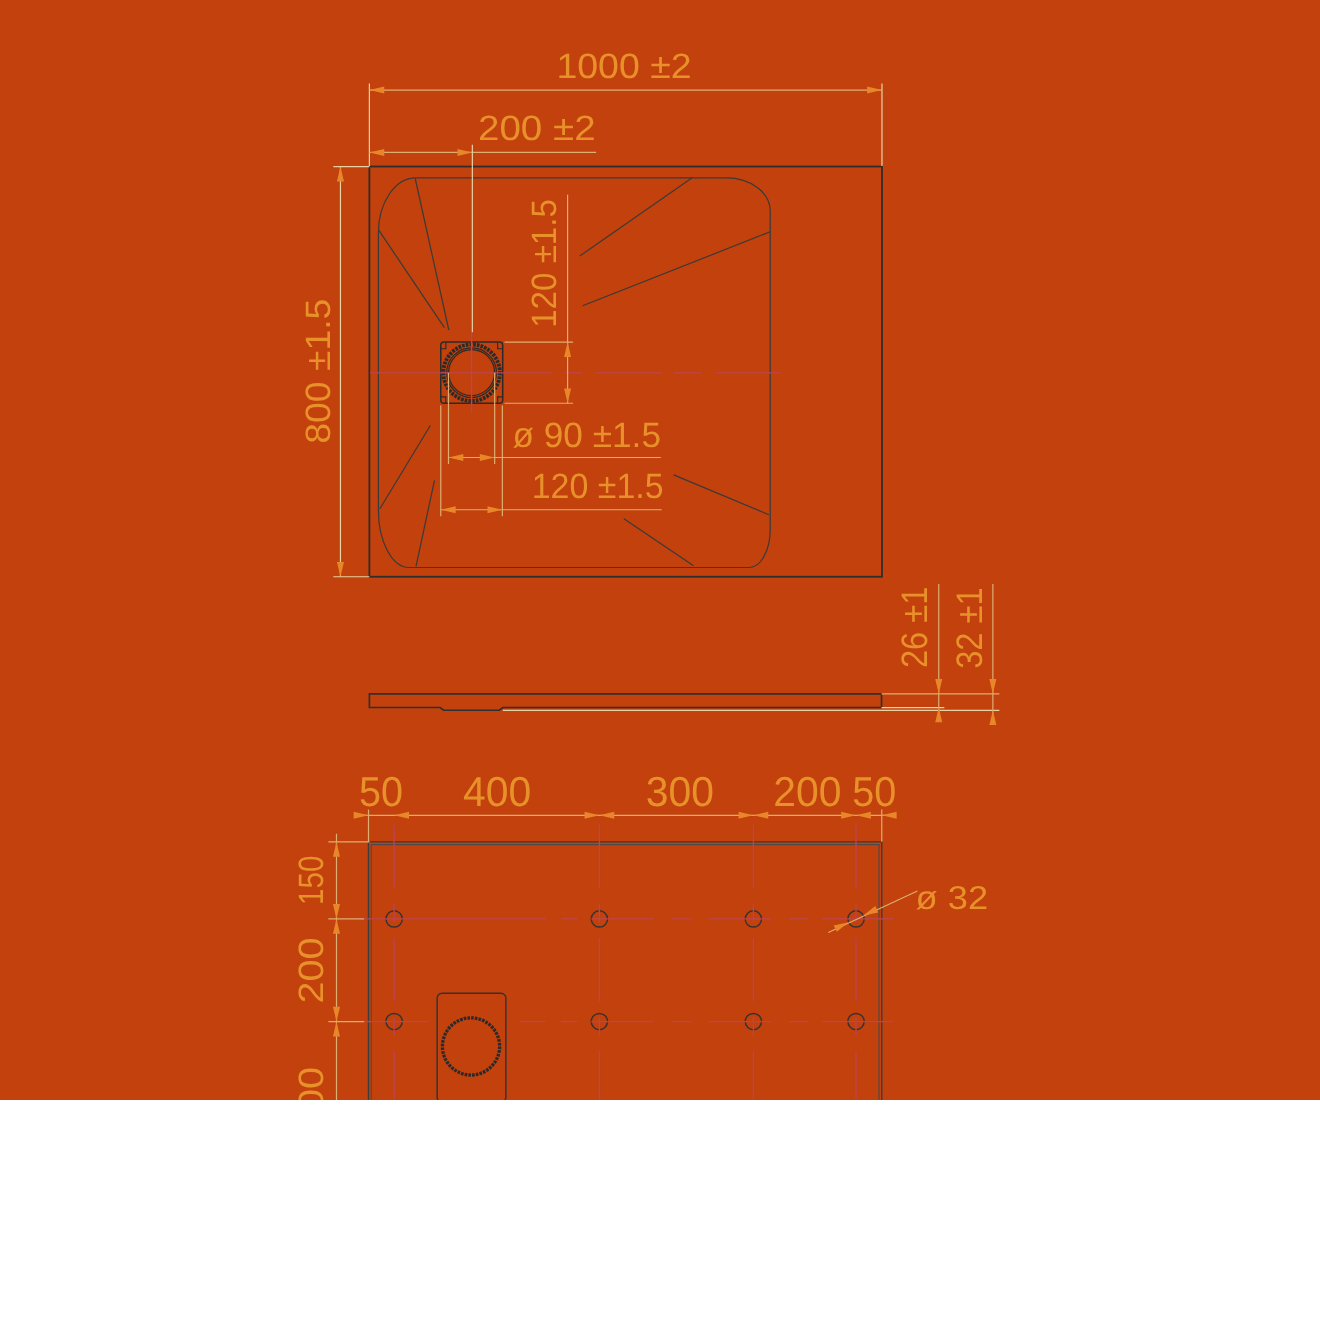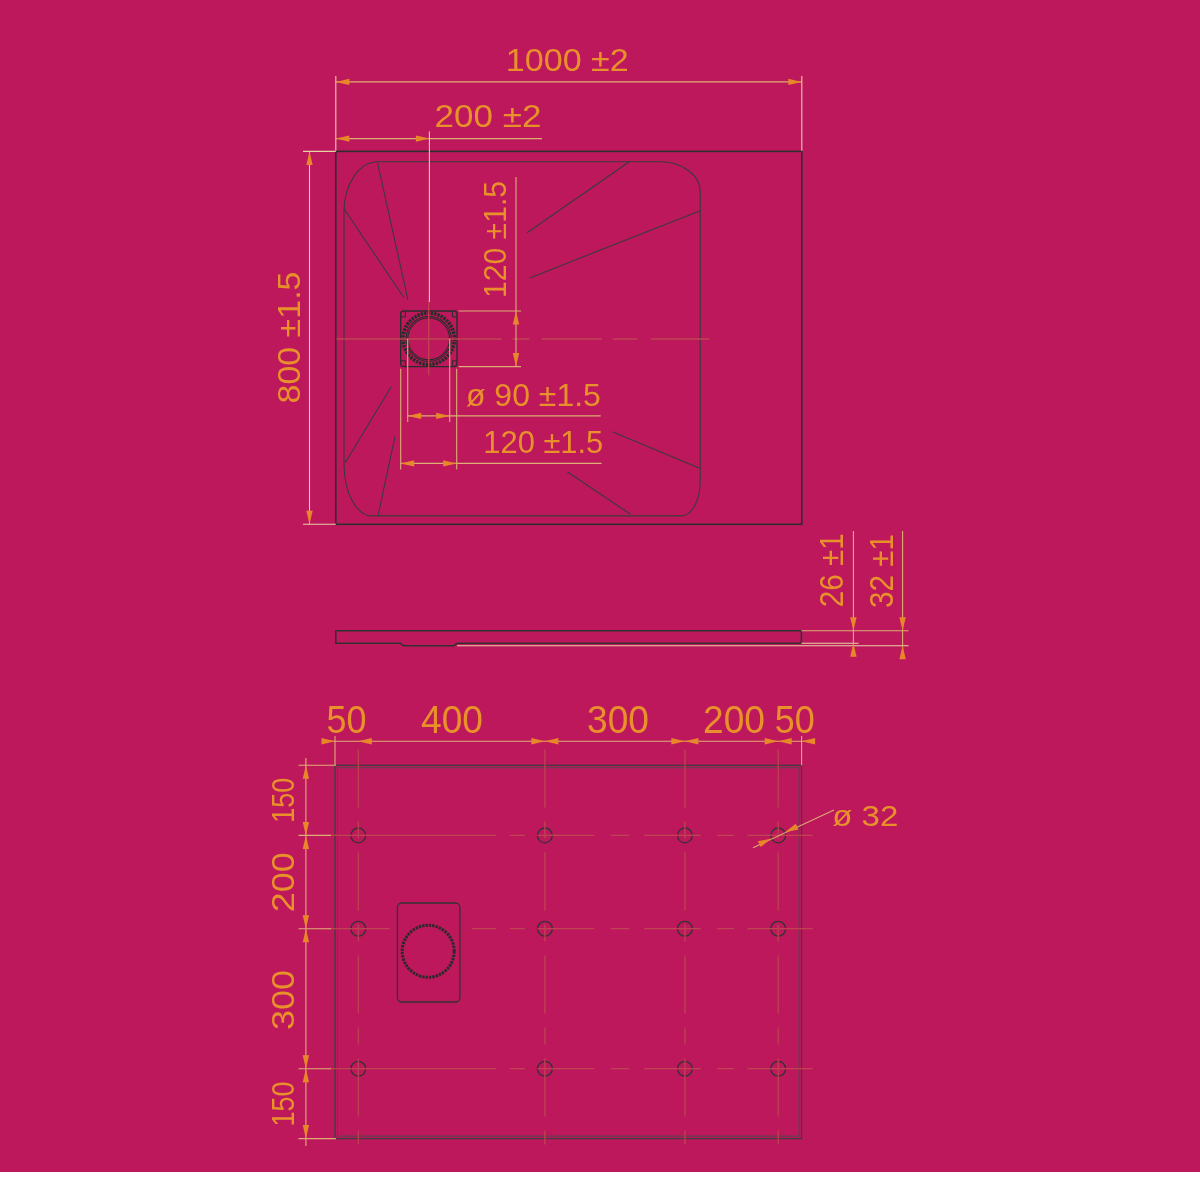--- a/index.html
+++ b/index.html
@@ -1,16 +1,16 @@
 <!DOCTYPE html>
 <html><head>
 <meta charset="utf-8">
 <style>
   html,body{margin:0;padding:0;background:#ffffff;}
-  #page{width:1200px;height:1172px;position:relative;background:#be185d;}
+  #page{width:1200px;height:1000px;position:relative;background:#c2410c;}
   svg{position:absolute;top:0;left:0;}
   text{font-family:"Liberation Sans", sans-serif;fill:#E8912B;}
 </style>
 </head>
 <body>
 <div id="page">
 <svg width="1200" height="1200" viewBox="0 0 1200 1200">
 
   <g stroke-linecap="butt" fill="none">
 

